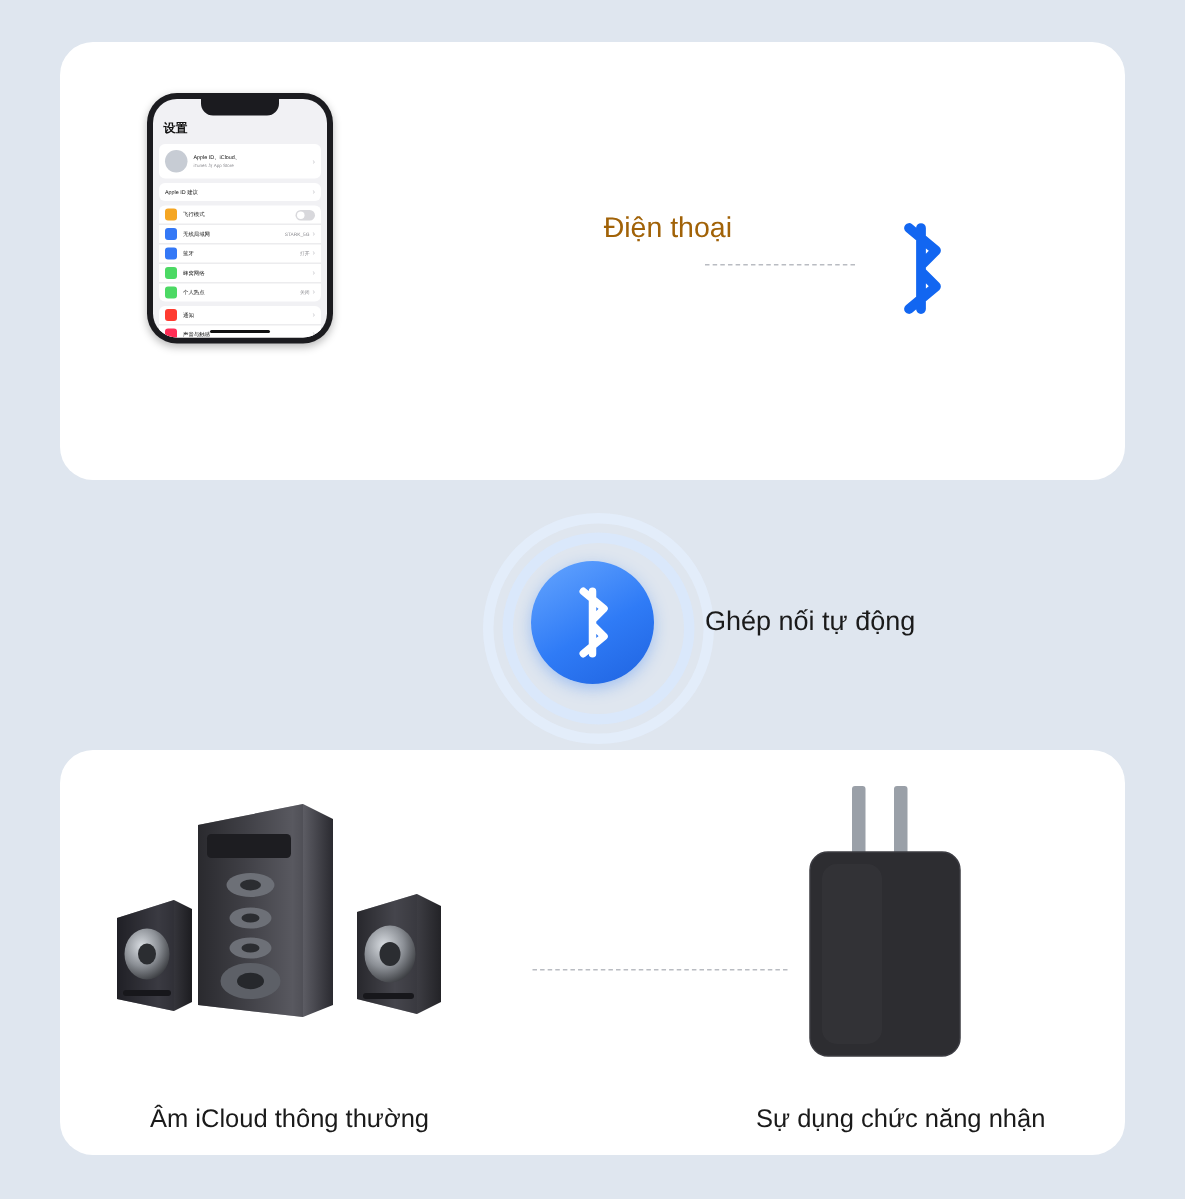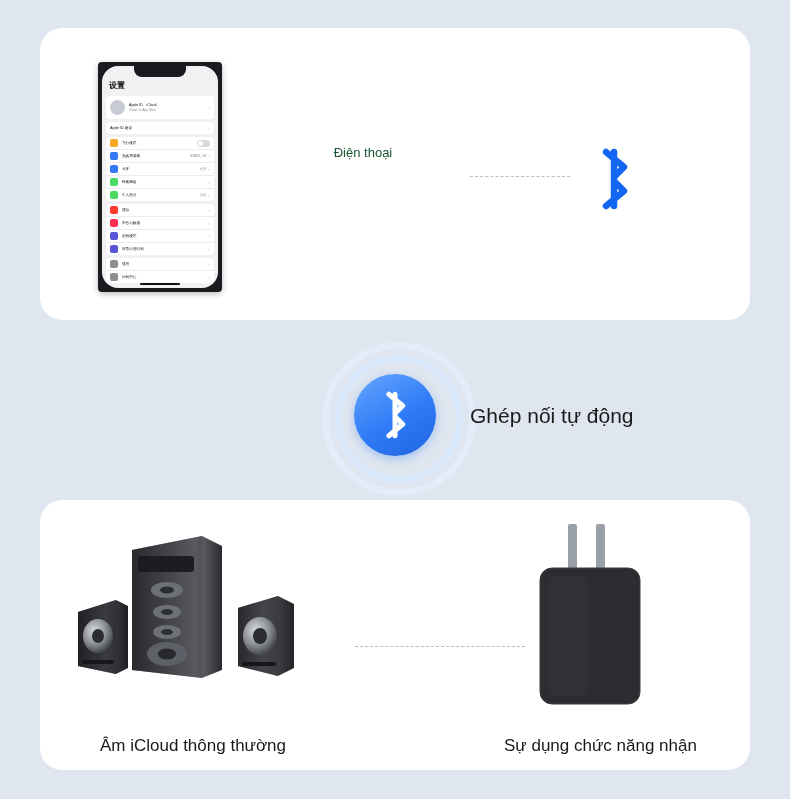--- a/index.html
+++ b/index.html
@@ -33,23 +33,23 @@
     width: 710px;
     height: 270px;
   }
 
   
   .phone {
     position: absolute;
     left: 98px;
     top: 62px;
     width: 124px;
-    height: 230px;
+    height: 167px;
     background: #1b1b1f;
-    border-radius: 4px;
+    border-radius: 20px;
     padding: 4px;
     box-sizing: border-box;
     box-shadow: 0 2px 6px rgba(0,0,0,0.28);
   }
   .phone-screen {
     width: 100%;
     height: 100%;
     background: #f1f1f4;
     border-radius: 16px;
     overflow: hidden;
@@ -166,23 +166,23 @@
     border-radius: 2px;
     background: #111;
   }
 
   
   #phone-label {
     position: absolute;
     left: 238px;
     top: 140px;
     width: 250px;
-    text-align: center;
-    font-size: 13px;
-    color: #14532d;
+    text-align: right;
+    font-size: 19px;
+    color: #a16207;
     line-height: 26px;
   }
   #dashed-top {
     position: absolute;
     left: 470px;
     top: 176px;
     width: 100px;
     height: 0;
     border-top: 1.5px dashed #b9bcc2;
   }
@@ -220,21 +220,21 @@
     background: linear-gradient(150deg, #66a6ff 0%, #2f7bf6 55%, #1f63e0 100%);
     display: flex;
     align-items: center;
     justify-content: center;
     box-shadow: 0 3px 10px rgba(47,123,246,0.35);
   }
   #auto-pair-label {
     position: absolute;
     left: 470px;
     top: 404px;
-    font-size: 21px;
+    font-size: 18px;
     color: #1a1a1a;
   }
 
   
   #speakers {
     position: absolute;
     left: 72px;
     top: 520px;
     width: 290px;
     height: 160px;

